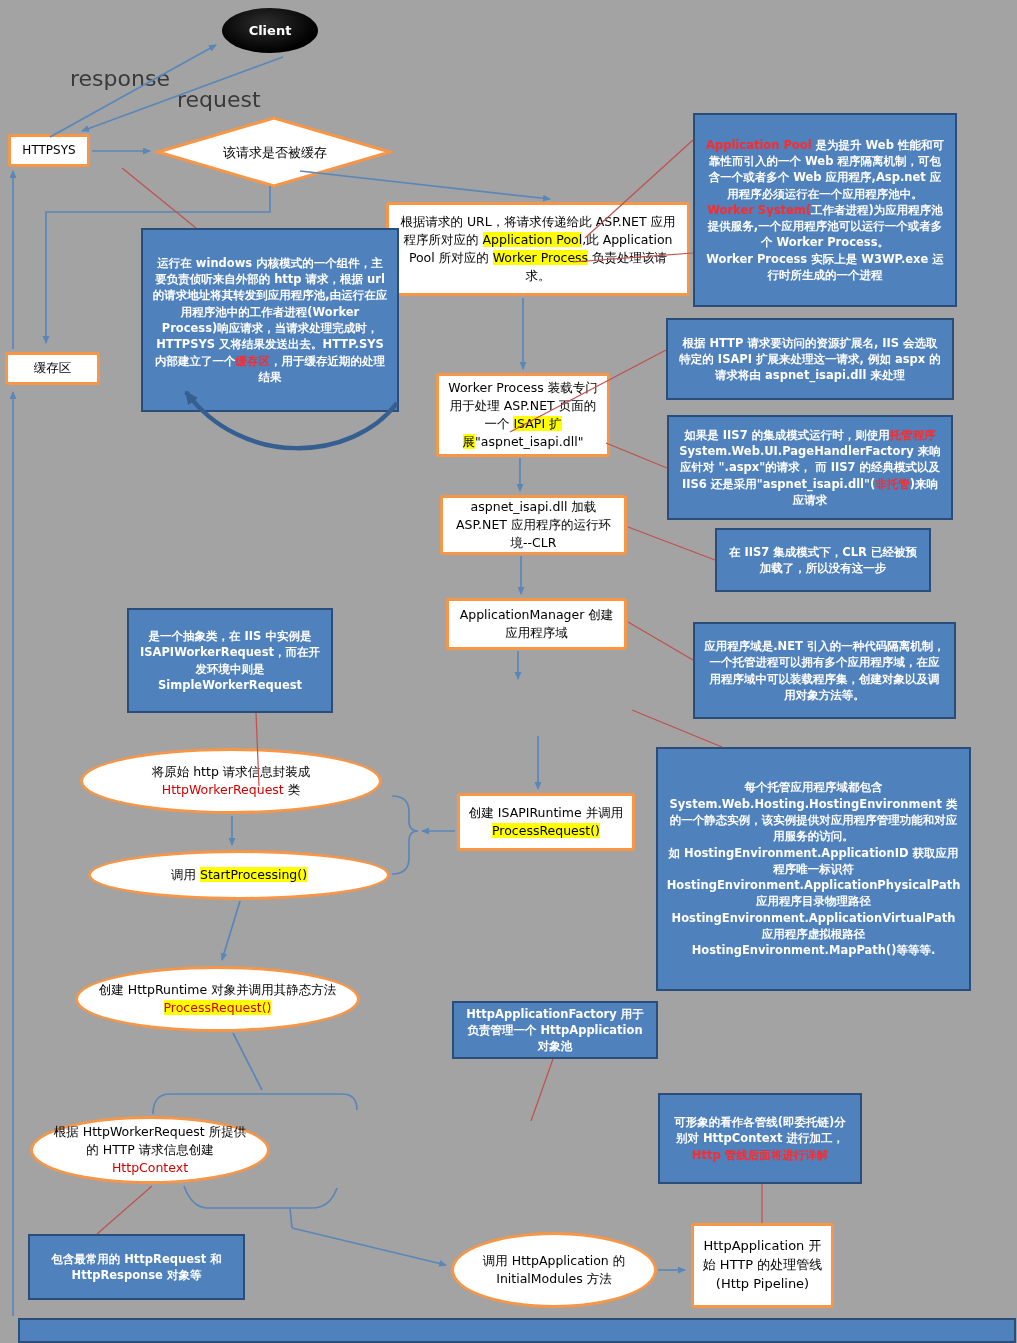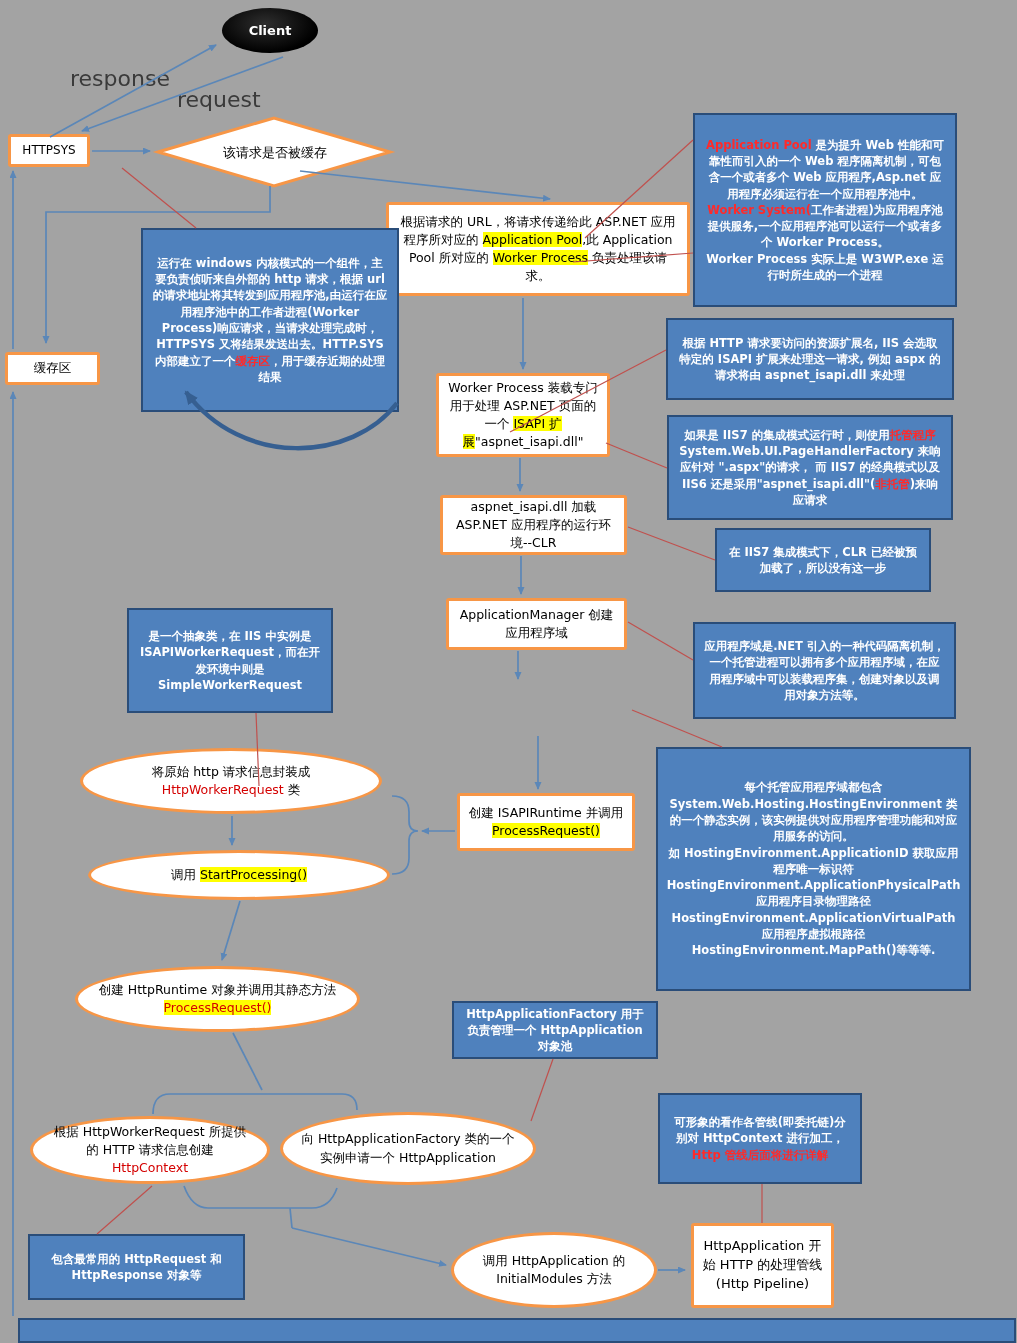--- a/index.html
+++ b/index.html
@@ -124,23 +124,20 @@
   </div>
 
   <div class="node bnote" style="left:452px;top:1001px;width:206px;height:58px;">
     <span>HttpApplicationFactory 用于负责管理一个 HttpApplication 对象池</span>
   </div>
 
   <div class="node oell" style="left:30px;top:1116px;width:240px;height:68px;">
     <span><span>根据 HttpWorkerRequest 所提供的 HTTP 请求信息创建 </span><span class="red">HttpContext</span></span>
   </div>
 
-  <div class="node oell" style="left:280px;top:1112px;width:256px;height:73px;">
-    <span>向 HttpApplicationFactory 类的一个实例申请一个 HttpApplication</span>
-  </div>
 
   <div class="node bnote" style="left:658px;top:1093px;width:204px;height:91px;">
     <span><span>可形象的看作各管线(即委托链)分别对 HttpContext 进行加工，</span><span class="red">Http 管线后面将进行详解</span></span>
   </div>
 
   <div class="node oell" style="left:451px;top:1232px;width:206px;height:76px;">
     <span>调用 HttpApplication 的 InitialModules 方法</span>
   </div>
 
   <div class="node bnote" style="left:28px;top:1234px;width:217px;height:66px;">

